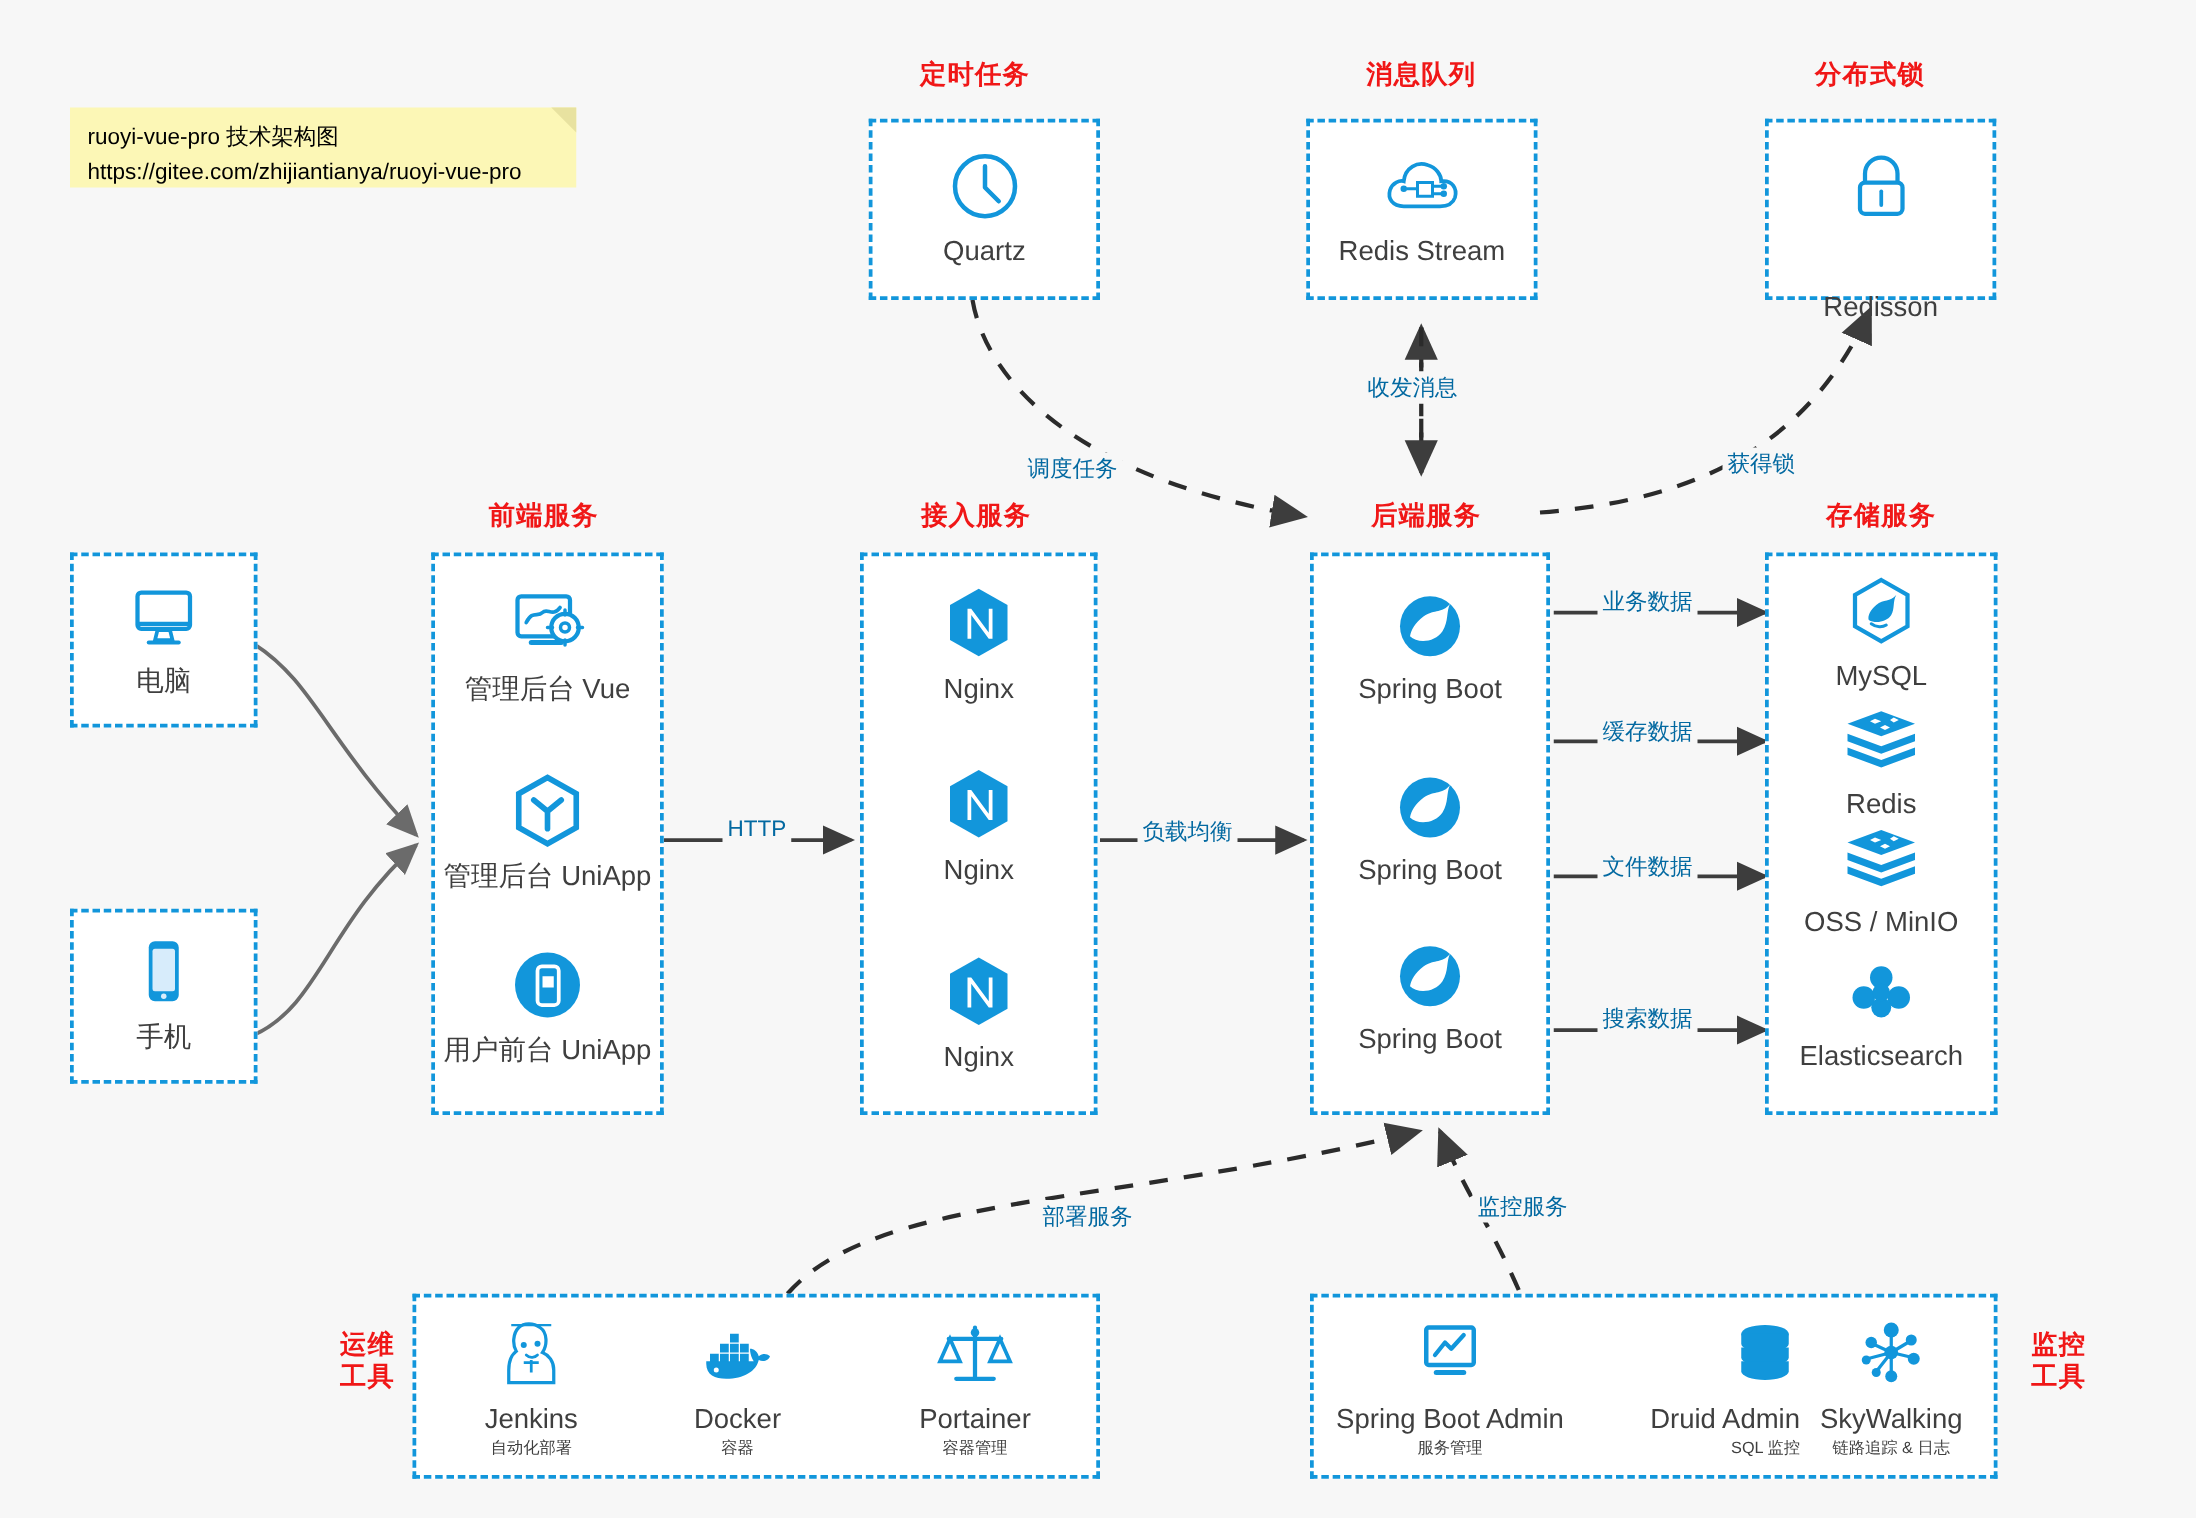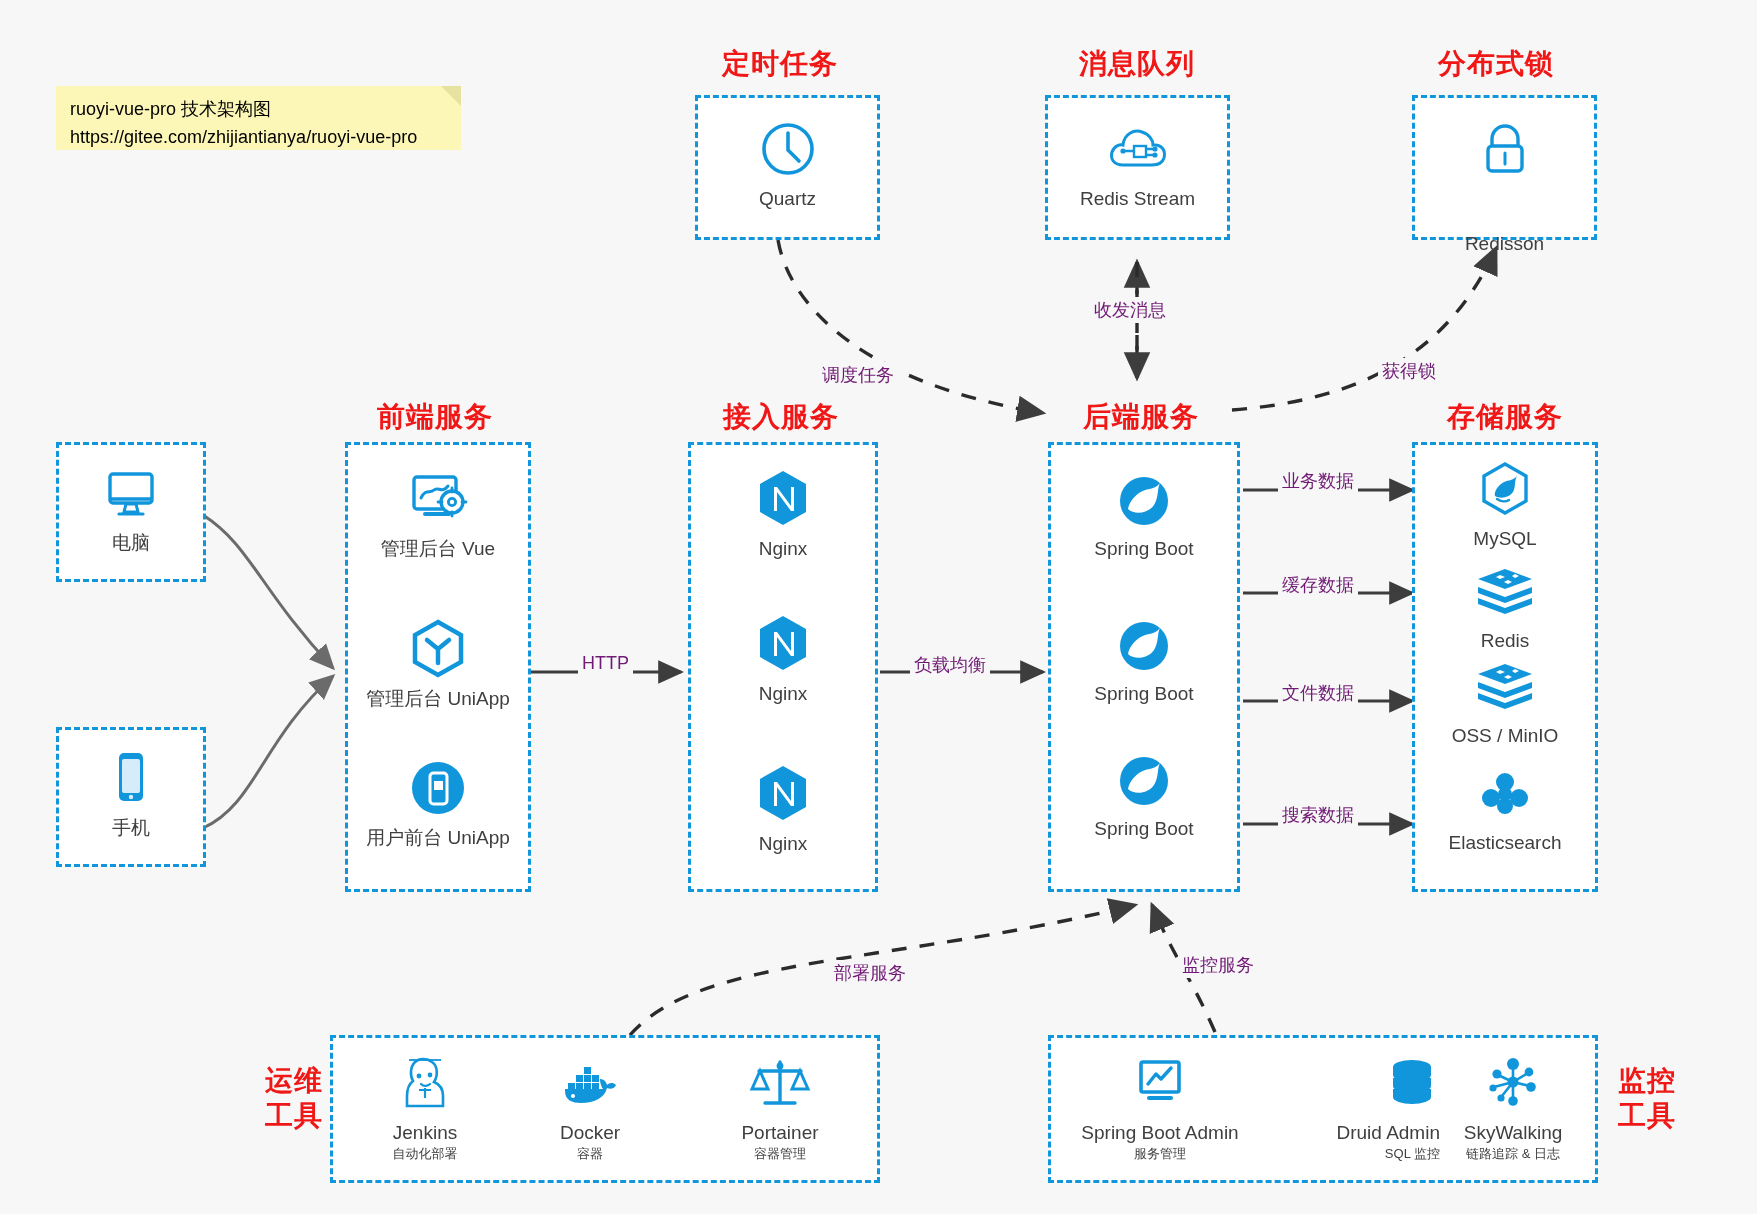--- a/index.html
+++ b/index.html
@@ -18,39 +18,39 @@
   
   .gbox {
     position:absolute;
     border:3px dashed #1296db;
     background:#ffffff;
   }
   .gtitle {
     position:absolute;
     color:#f01717;
     font-weight:bold;
-    font-size:28px;
+    font-size:21px;
     letter-spacing:1px;
     text-align:center;
     white-space:nowrap;
   }
   .gtitle.side { line-height:1.25; }
 
   
   .node {
     position:absolute;
     display:flex;
     flex-direction:column;
     align-items:center;
     justify-content:flex-start;
     text-align:center;
     white-space:nowrap;
   }
   .node .ico { display:flex; align-items:center; justify-content:center; height:62px; }
-  .node .lbl { font-size:19px; color:#3f3f3f; margin-top:6px; line-height:1.32; }
+  .node .lbl { font-size:22px; color:#3f3f3f; margin-top:6px; line-height:1.32; }
   .node .lbl2 { font-size:13px; color:#3f3f3f; line-height:1.32; }
 
   
   .note {
     position:absolute;
     left:56px; top:86px;
     width:405px; height:64px;
     background:#fcf7b6;
     padding:10px 14px 0 14px;
     font-size:18px;
@@ -62,21 +62,21 @@
     width:0; height:0;
     border-left:20px solid transparent;
     border-top:20px solid #e8e2a0;
   }
   .note div { white-space:nowrap; }
 
   
   .elabel {
     position:absolute;
     font-size:18px;
-    color:#701a75;
+    color:#0369a1;
     background:#f7f7f7;
     padding:1px 4px;
     white-space:nowrap;
   }
 </style>
 </head>
 <body>
 
 <div id="canvas">
 

